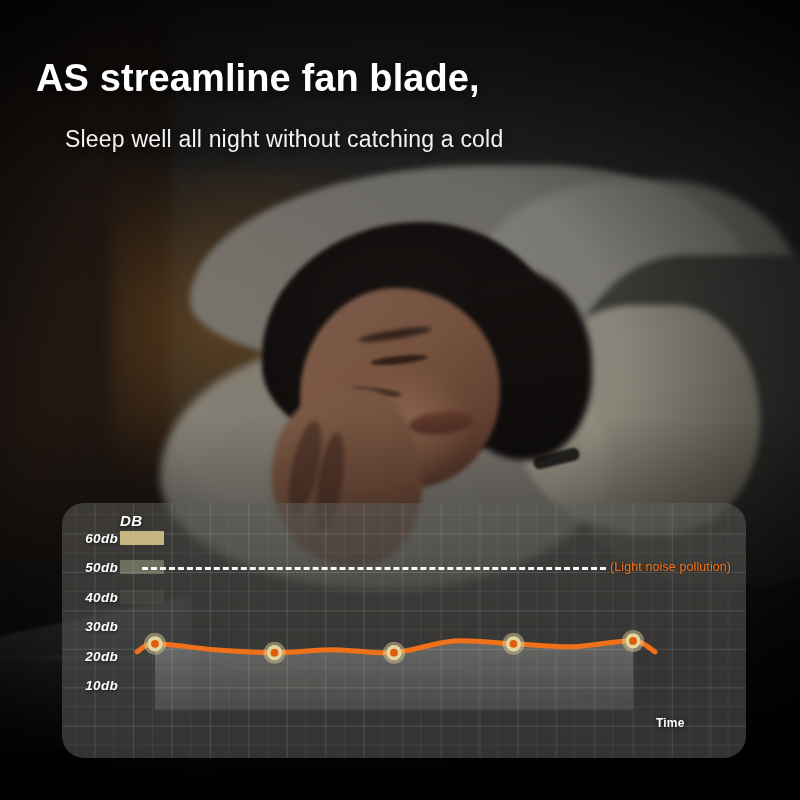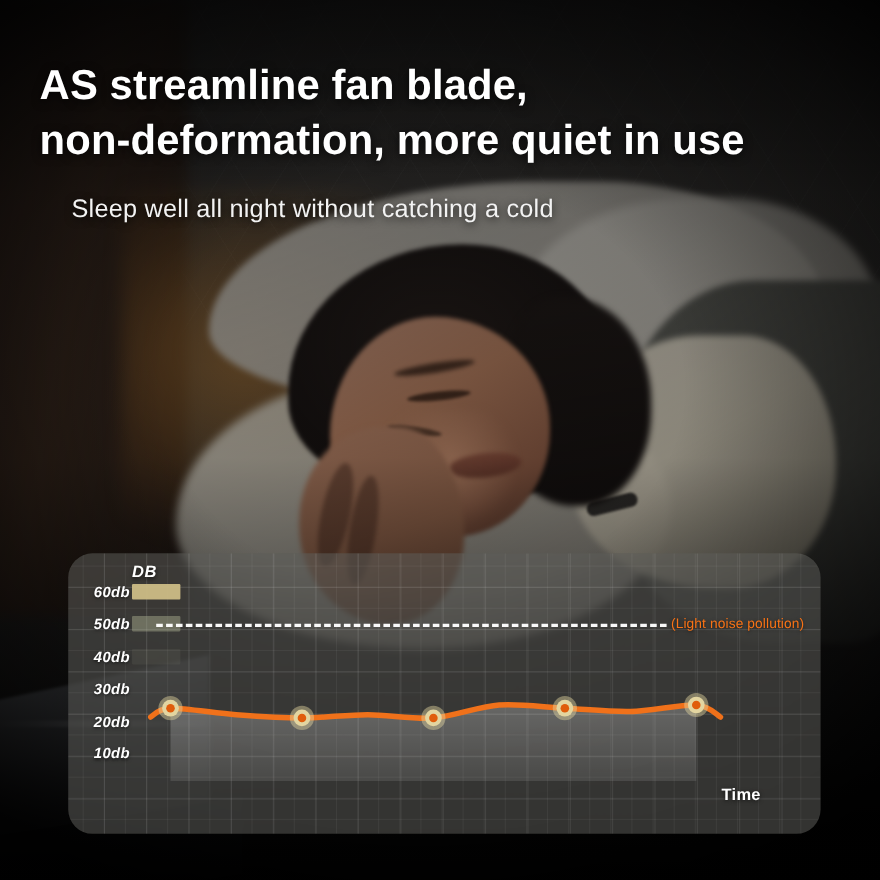--- a/index.html
+++ b/index.html
@@ -276,21 +276,21 @@
   .x-tick{
     position:absolute; top:50%; transform:translate(-50%,-50%);
     color:#ffffff; font-size:14px; font-style:italic; font-weight:600;
     letter-spacing:.4px;
     text-shadow:0 1px 2px rgba(120,100,40,.55);
     white-space:nowrap;
   }
   .time-label{
     position:absolute; left:594px; top:207px; height:25px;
     display:flex; align-items:center;
-    color:#ffffff; font-size:15px; font-weight:700;
+    color:#ffffff; font-size:12px; font-weight:700;
     letter-spacing:.2px;
     text-shadow:0 1px 4px rgba(0,0,0,.7);
   }
 </style>
 </head>
 <body>
 
 <div id="stage">
 
   <div class="photo">
@@ -318,21 +318,20 @@
     <div class="nightstand"></div>
     <div class="metal-edge"></div>
     <div class="nightstand-top"></div>
     <div class="night-tint"></div>
     <div class="vignette"></div>
   </div>
 
   <div class="copy">
     <div class="headline">
       <span class="l1">AS streamline fan blade,</span>
-      <span class="l2">non-deformation, more quiet in use</span>
     </div>
     <div class="subhead">Sleep well all night without catching a cold</div>
   </div>
 
   <div class="panel">
     <div class="panel-grid"></div>
     <div class="panel-grid fine"></div>
 
     <div class="db-title">DB</div>
 

